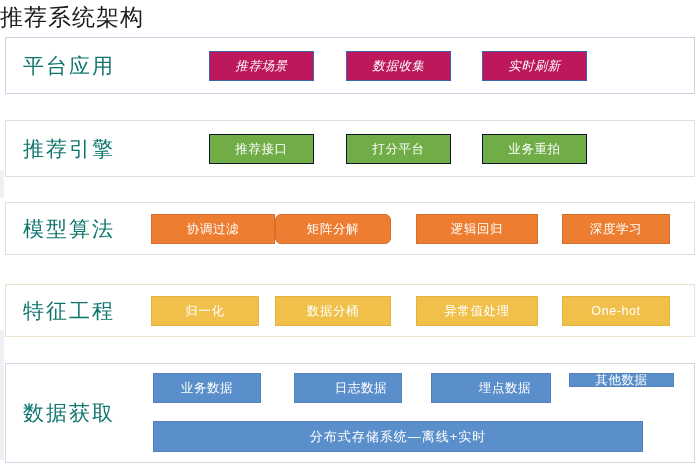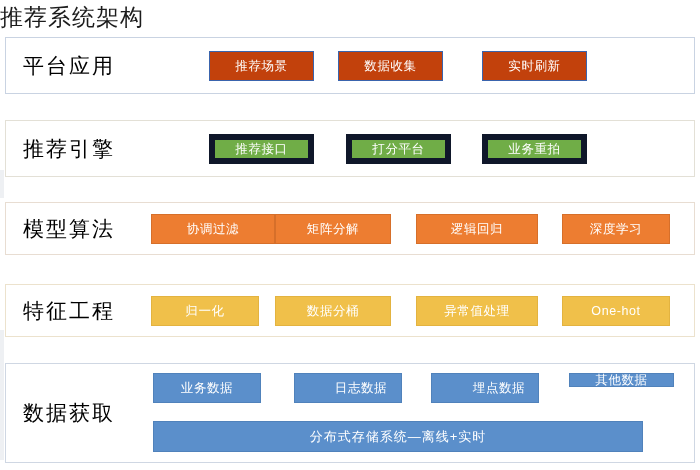--- a/index.html
+++ b/index.html
@@ -50,21 +50,21 @@
 
   .layer-label {
     position: absolute;
     left: 17px;
     top: 50%;
     transform: translateY(-50%);
     font-size: 21px;
     line-height: 26px;
     font-weight: 400;
     letter-spacing: 2px;
-    color: #000000;
+    color: #0f766e;
     white-space: nowrap;
   }
 
   
   .node {
     position: absolute;
     box-sizing: border-box;
     display: flex;
     align-items: center;
     justify-content: center;
@@ -83,22 +83,22 @@
   }
 
   
   .layer.l-platform  { border-color: #c9d3e2; }
   .layer.l-engine    { border-color: #e3e0d6; }
   .layer.l-model     { border-color: #e8ddd2; }
   .layer.l-feature   { border-color: #ece2cd; }
   .layer.l-data      { border-color: #cfd7e3; }
 
   
-  .node.c-blue   { background: #c2410c; border: 1px solid #3a64ad; }
-  .node.c-green  { background: #70ad47; border: 6px solid #0f172a; }
+  .node.c-blue   { background: #be185d; border: 1px solid #3a64ad; font-style: italic; }
+  .node.c-green  { background: #70ad47; border: 1px solid #0f172a; }
   .node.c-orange { background: #ed7d31; border: 1px solid #d66f2a; }
   .node.c-amber  { background: #f0c04a; border: 1px solid #e3b340; }
   .node.c-steel  { background: #5b8fcb; border: 1px solid #5082bb; }
 
   
   .edge-artifact {
     position: absolute;
     background: #eef0f3;
   }
   .edge-artifact.left-top    { left: 0; top: 170px;  width: 4px; height: 28px; }
@@ -110,49 +110,49 @@
 <div id="diagram">
 
   <div class="title">推荐系统架构</div>
 
   <div class="edge-artifact left-top"></div>
   <div class="edge-artifact left-bottom"></div>
 
   <div class="layer l-platform" style="top:37px; height:57px;">
     <div class="layer-label">平台应用</div>
     <div class="node c-blue" style="left:203px; top:13px; width:105px; height:30px;">推荐场景</div>
-    <div class="node c-blue" style="left:332px; top:13px; width:105px; height:30px;">数据收集</div>
+    <div class="node c-blue" style="left:340px; top:13px; width:105px; height:30px;">数据收集</div>
     <div class="node c-blue" style="left:476px; top:13px; width:105px; height:30px;">实时刷新</div>
   </div>
 
   <div class="layer l-engine" style="top:120px; height:57px;">
     <div class="layer-label">推荐引擎</div>
     <div class="node c-green" style="left:203px; top:13px; width:105px; height:30px;">推荐接口</div>
     <div class="node c-green" style="left:340px; top:13px; width:105px; height:30px;">打分平台</div>
     <div class="node c-green" style="left:476px; top:13px; width:105px; height:30px;">业务重拍</div>
   </div>
 
   <div class="layer l-model" style="top:202px; height:53px;">
     <div class="layer-label">模型算法</div>
     <div class="node c-orange" style="left:145px; top:11px; width:124px; height:30px;">协调过滤</div>
-    <div class="node c-orange" style="left:269px; top:11px; width:116px; height:30px;">矩阵分解</div>
+    <div class="node c-orange" style="left:269px; top:11px; width:116px; height:30px;border-radius:6px;">矩阵分解</div>
     <div class="node c-orange" style="left:410px; top:11px; width:122px; height:30px;">逻辑回归</div>
     <div class="node c-orange" style="left:556px; top:11px; width:108px; height:30px;">深度学习</div>
   </div>
 
   <div class="layer l-feature" style="top:284px; height:53px;">
     <div class="layer-label">特征工程</div>
     <div class="node c-amber" style="left:145px; top:11px; width:108px; height:30px;">归一化</div>
     <div class="node c-amber" style="left:269px; top:11px; width:116px; height:30px;">数据分桶</div>
     <div class="node c-amber" style="left:410px; top:11px; width:122px; height:30px;">异常值处理</div>
     <div class="node c-amber" style="left:556px; top:11px; width:108px; height:30px;">One-hot</div>
   </div>
 
   <div class="layer l-data" style="top:363px; height:100px;">
     <div class="layer-label">数据获取</div>
     <div class="node c-steel" style="left:147px; top:9px; width:108px; height:30px;">业务数据</div>
     <div class="node c-steel" style="left:288px; top:9px; width:108px; height:30px;padding-left:26px;">日志数据</div>
-    <div class="node c-steel" style="left:425px; top:9px; width:108px; height:30px;padding-left:28px;">埋点数据</div>
+    <div class="node c-steel" style="left:425px; top:9px; width:120px; height:30px;padding-left:28px;">埋点数据</div>
     <div class="node c-steel" style="left:563px; top:9px; width:105px; height:14px;">其他数据</div>
     <div class="node c-steel wide" style="left:147px; top:57px; width:490px; height:31px;">分布式存储系统—离线+实时</div>
   </div>
 
 </div>
 
 </body></html>

